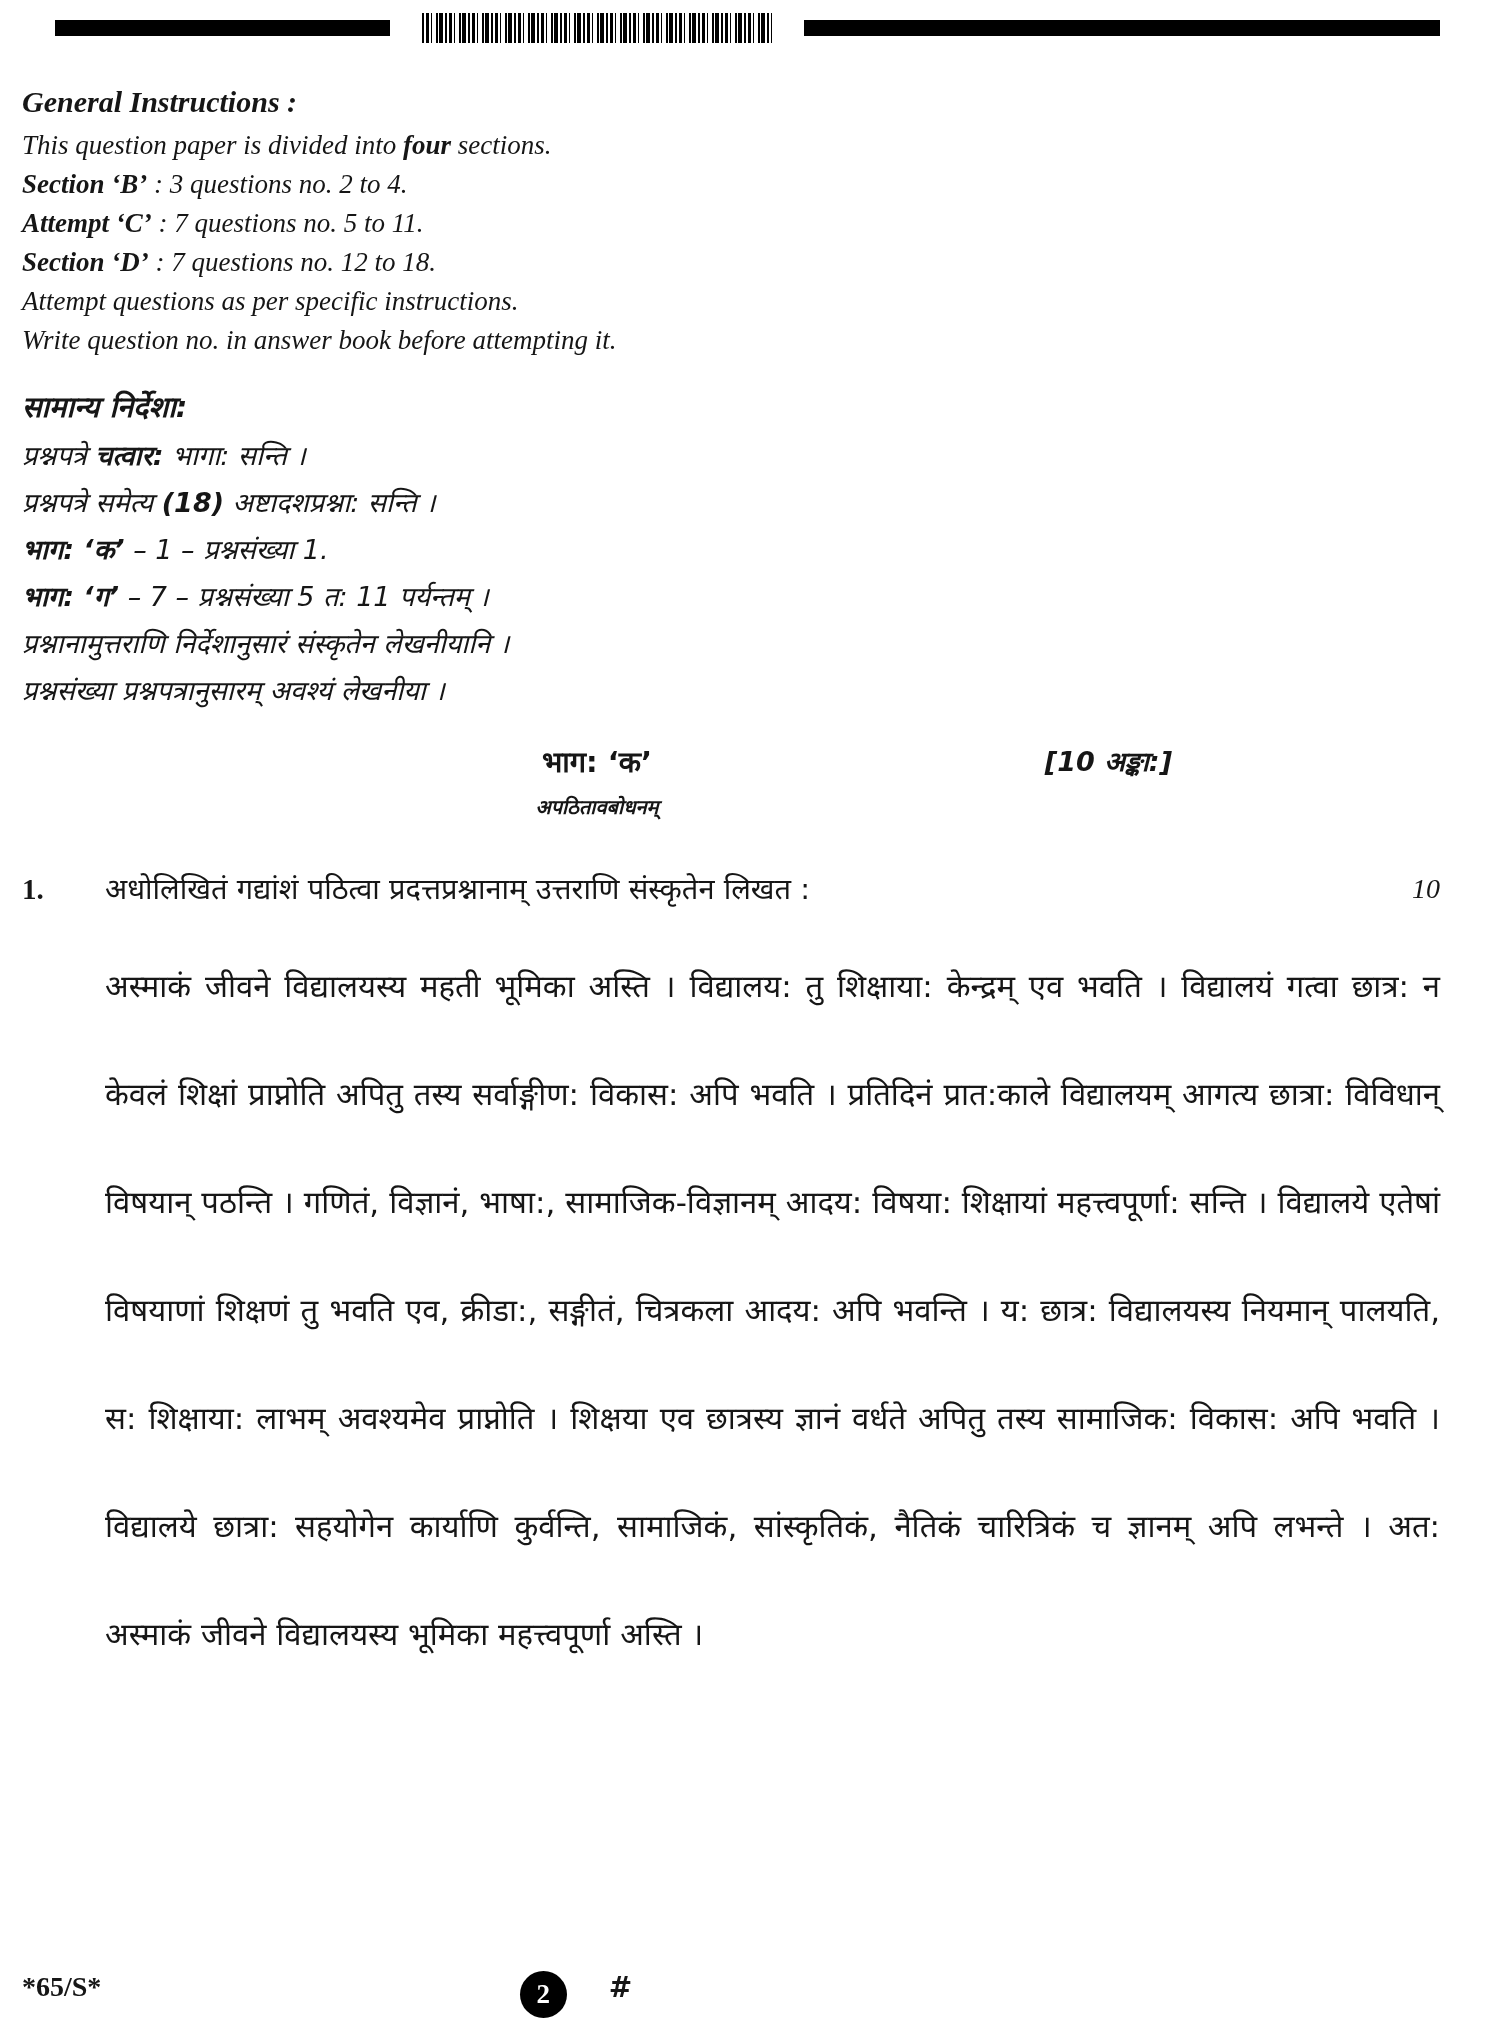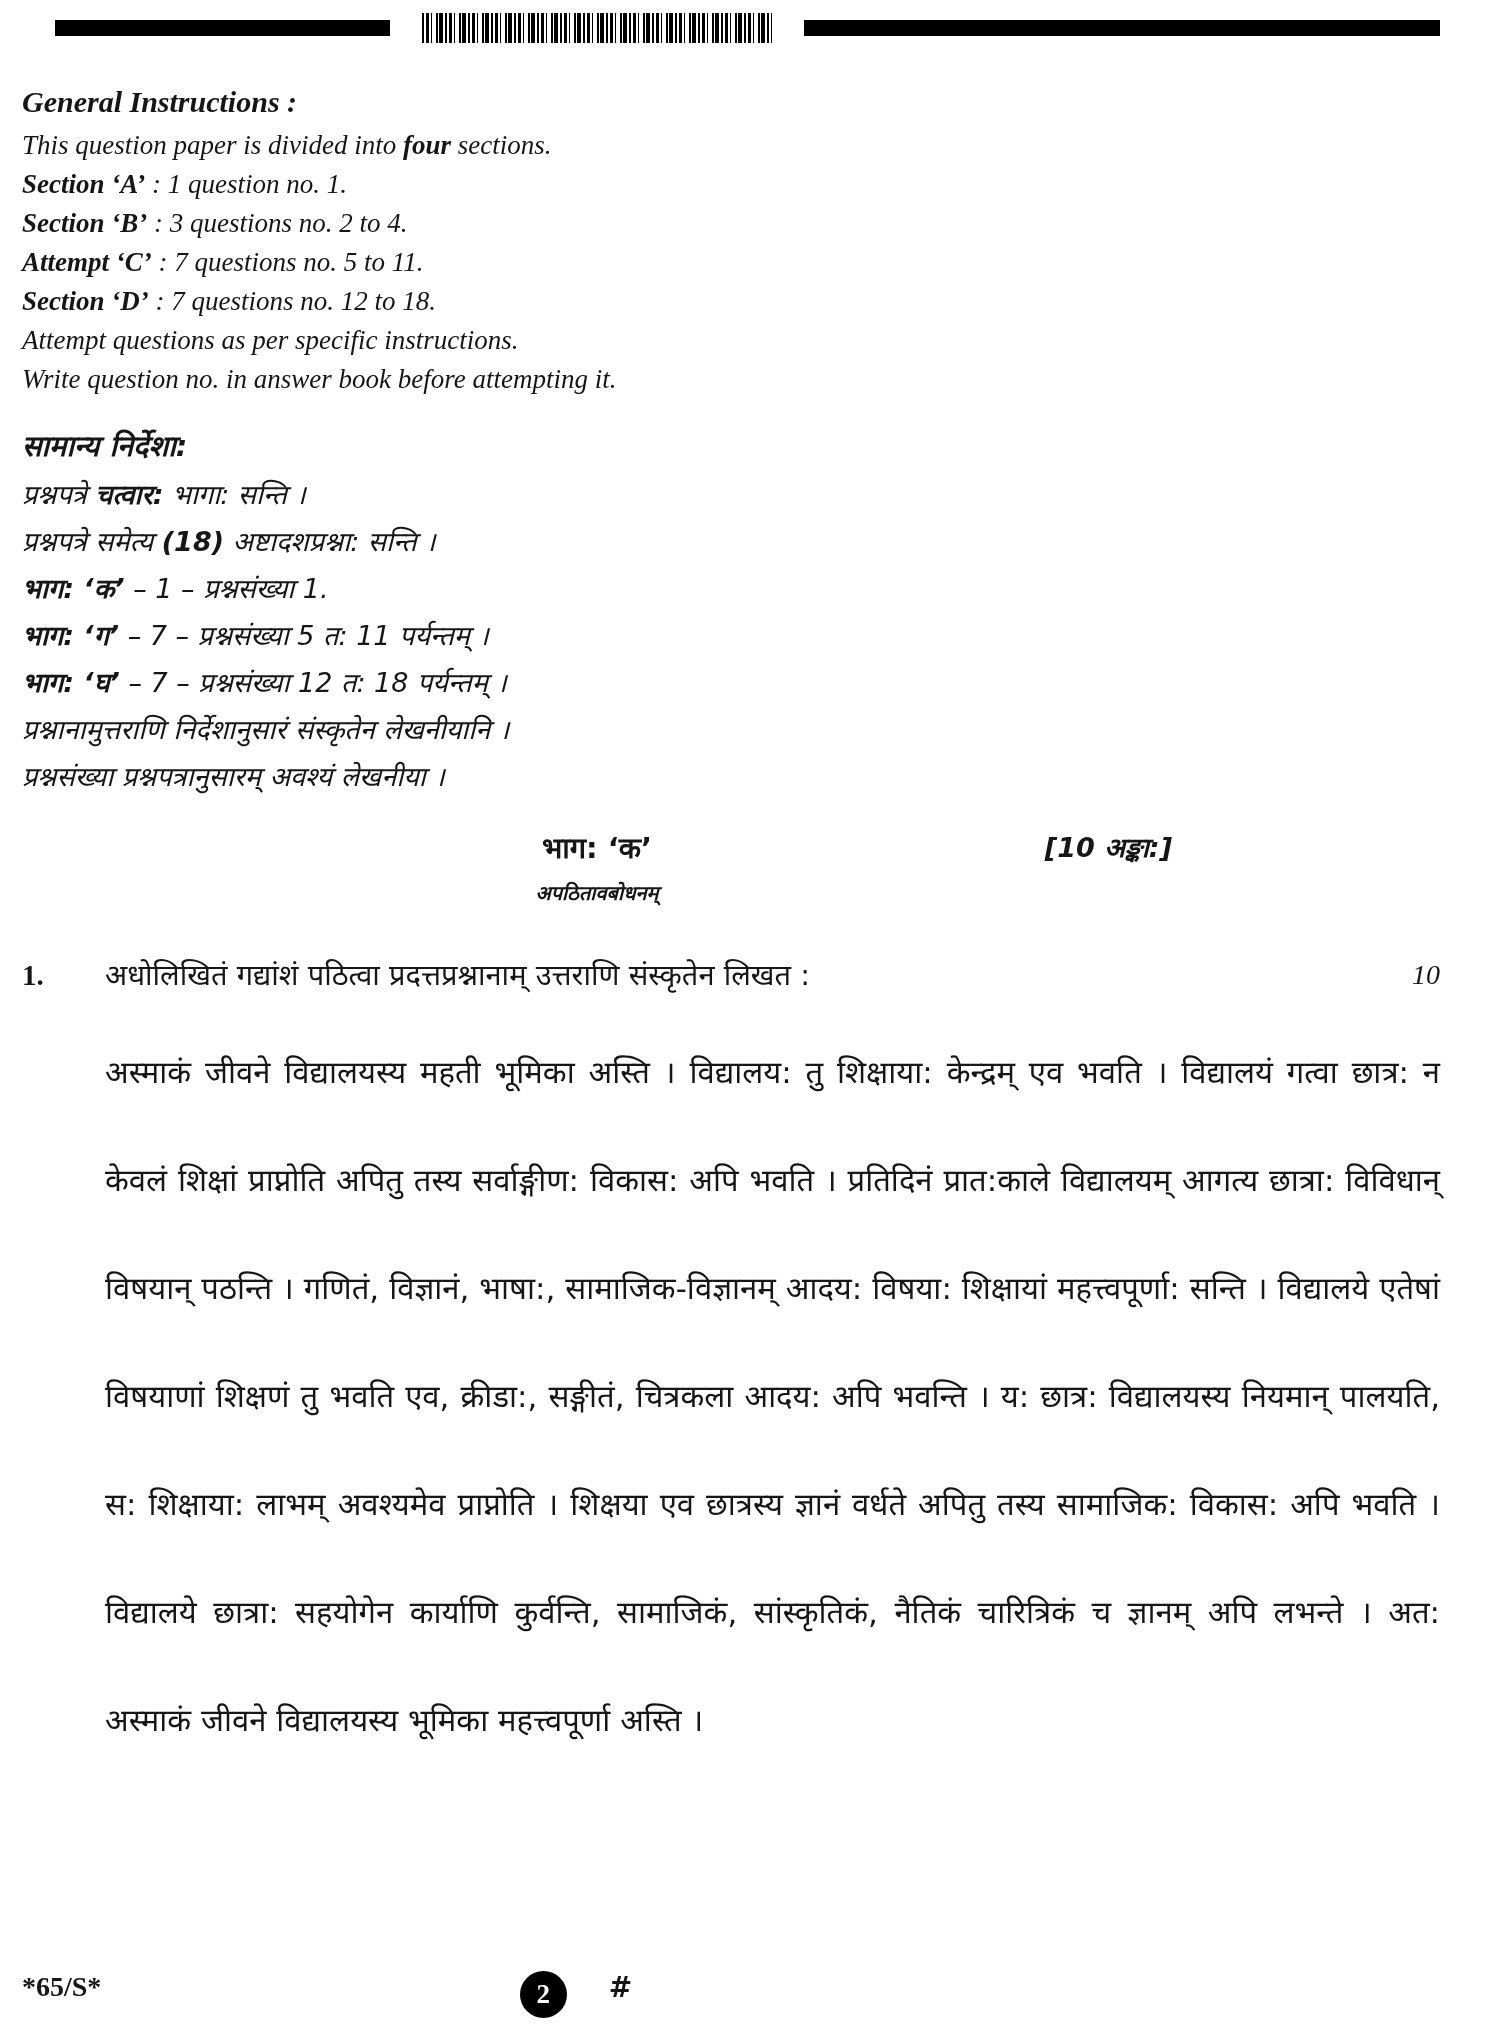--- a/index.html
+++ b/index.html
@@ -109,21 +109,20 @@
     <div class="barcode"></div>
     <div class="bar bar-right"></div>
   </div>
 
   <section class="gi">
     <p class="gi-heading">General Instructions :</p>
 
     <p><span>This question paper is divided into </span><span class="b">four</span><span> sections.</span></p>
 
 
-    <p><span class="b">Section ‘A’</span><span> : 1 question no. 1.</span></p>
 
     <p><span class="b">Section ‘B’</span><span> : 3 questions no. 2 to 4.</span></p>
 
     <p><span class="b">Attempt ‘C’</span><span> : 7 questions no. 5 to 11.</span></p>
 
     <p><span class="b">Section ‘D’</span><span> : 7 questions no. 12 to 18.</span></p>
 
     <p>Attempt questions as per specific instructions.</p>
     <p>Write question no. in answer book before attempting it.</p>
   </section>
@@ -133,21 +132,20 @@
 
     <p><span>प्रश्नपत्रे </span><span class="b">चत्वार:</span><span> भागा: सन्ति ।</span></p>
 
     <p><span>प्रश्नपत्रे समेत्य </span><span class="b">(18)</span><span> अष्टादशप्रश्ना: सन्ति ।</span></p>
 
     <p><span class="b">भाग: ‘क’</span><span> – 1 – प्रश्नसंख्या 1.</span></p>
 
 
     <p><span class="b">भाग: ‘ग’</span><span> – 7 – प्रश्नसंख्या 5 त: 11 पर्यन्तम् ।</span></p>
 
-    <p><span class="b">भाग: ‘घ’</span><span> – 7 – प्रश्नसंख्या 12 त: 18 पर्यन्तम् ।</span></p>
 
     <p>प्रश्नानामुत्तराणि निर्देशानुसारं संस्कृतेन लेखनीयानि ।</p>
     <p>प्रश्नसंख्या प्रश्नपत्रानुसारम् अवश्यं लेखनीया ।</p>
   </section>
 
   <div class="part-wrap">
     <div class="part-title">भाग: ‘क’</div>
     <div class="part-marks">[10 अङ्का:]</div>
     <div class="part-subtitle">अपठितावबोधनम्</div>
   </div>

